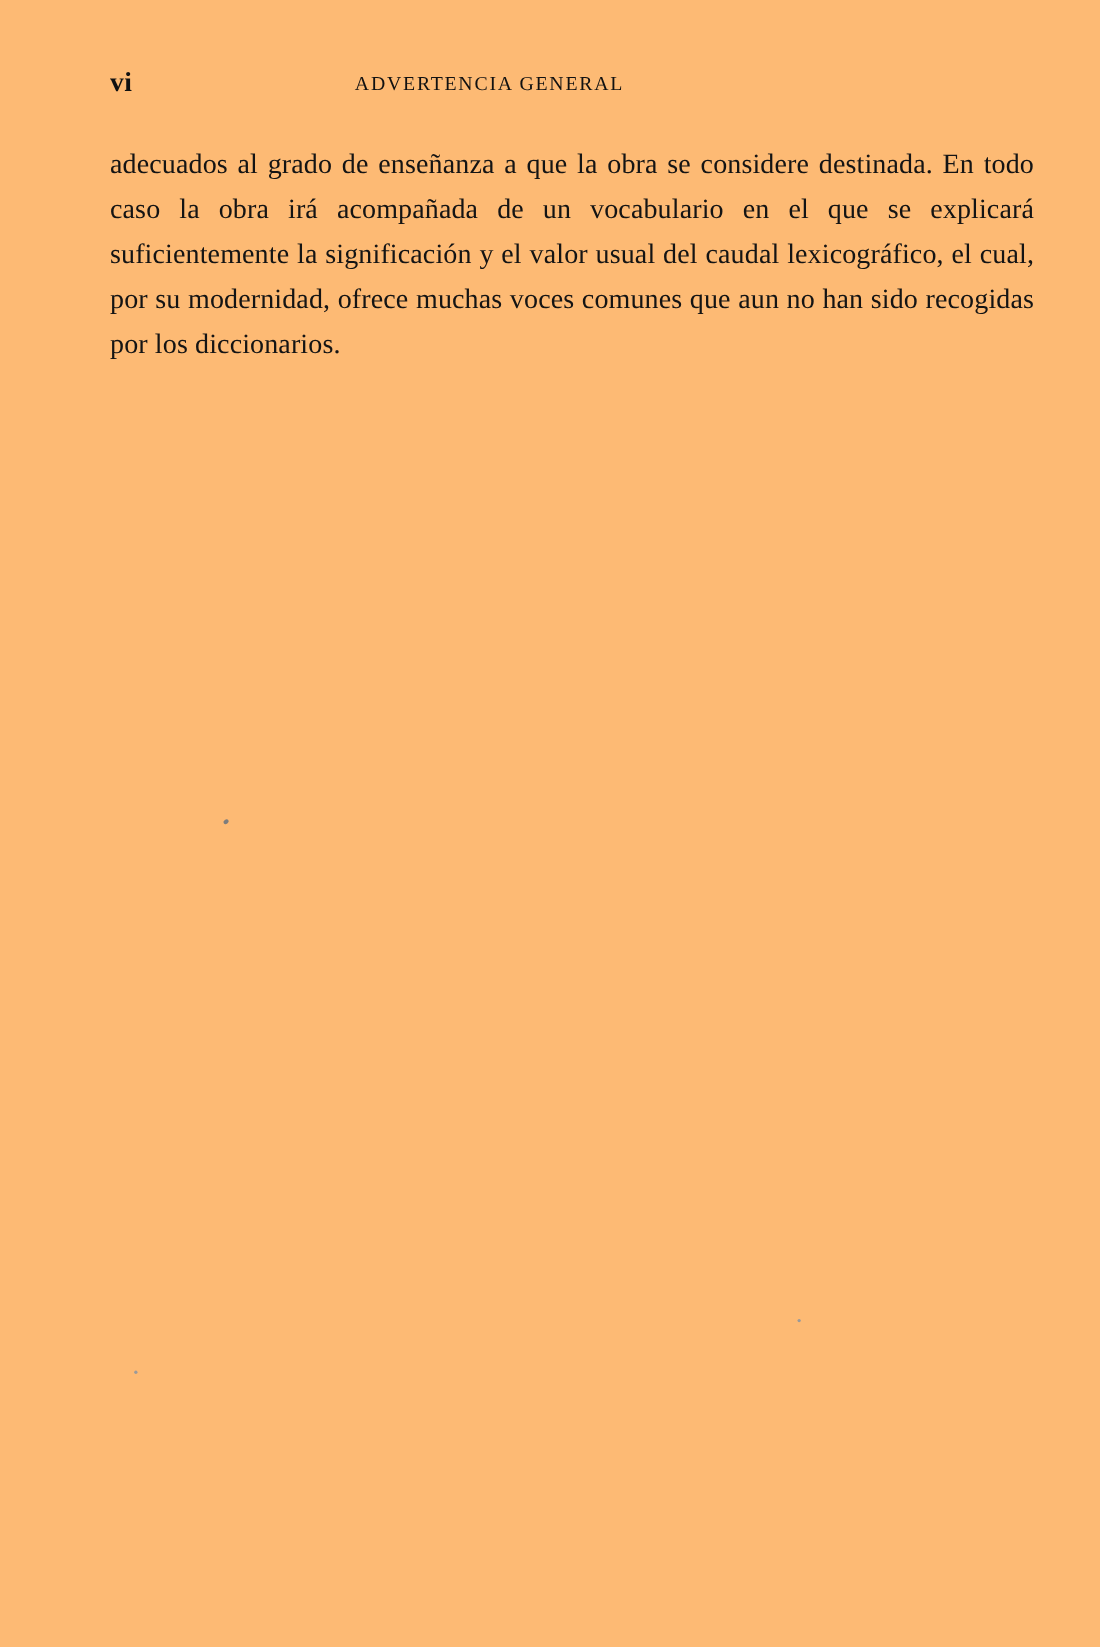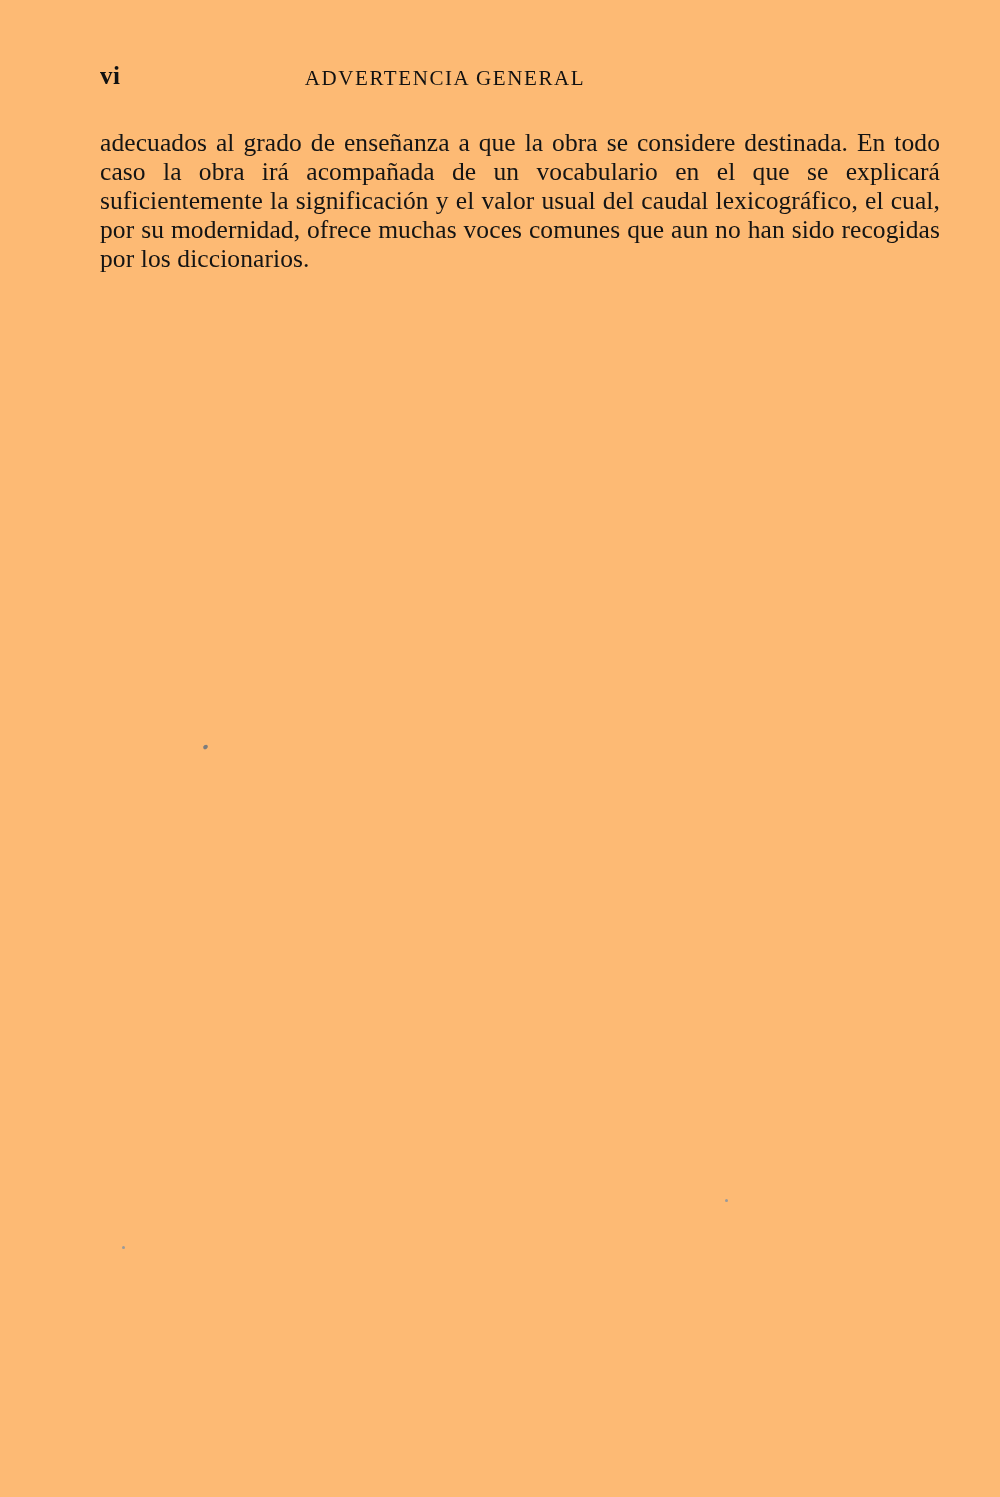--- a/index.html
+++ b/index.html
@@ -38,33 +38,33 @@
     font-weight: bold;
     letter-spacing: 0.5px;
     color: #111;
   }
   .running-head {
     position: absolute;
     left: 0;
     top: 4px;
     width: 690px;
     text-align: center;
-    font-size: 21px;
+    font-size: 18px;
     letter-spacing: 1.6px;
     color: #111;
     font-variant: small-caps;
     text-transform: uppercase;
   }
   .body-text {
     position: absolute;
     top: 128px;
     left: 100px;
     width: 840px;
     font-size: 25.5px;
-    line-height: 29px;
+    line-height: 41px;
     text-align: justify;
     text-justify: inter-word;
     color: #141414;
     letter-spacing: 0.1px;
   }
   .body-text p {
     margin: 0;
     text-indent: 0;
   }
   .speck {

